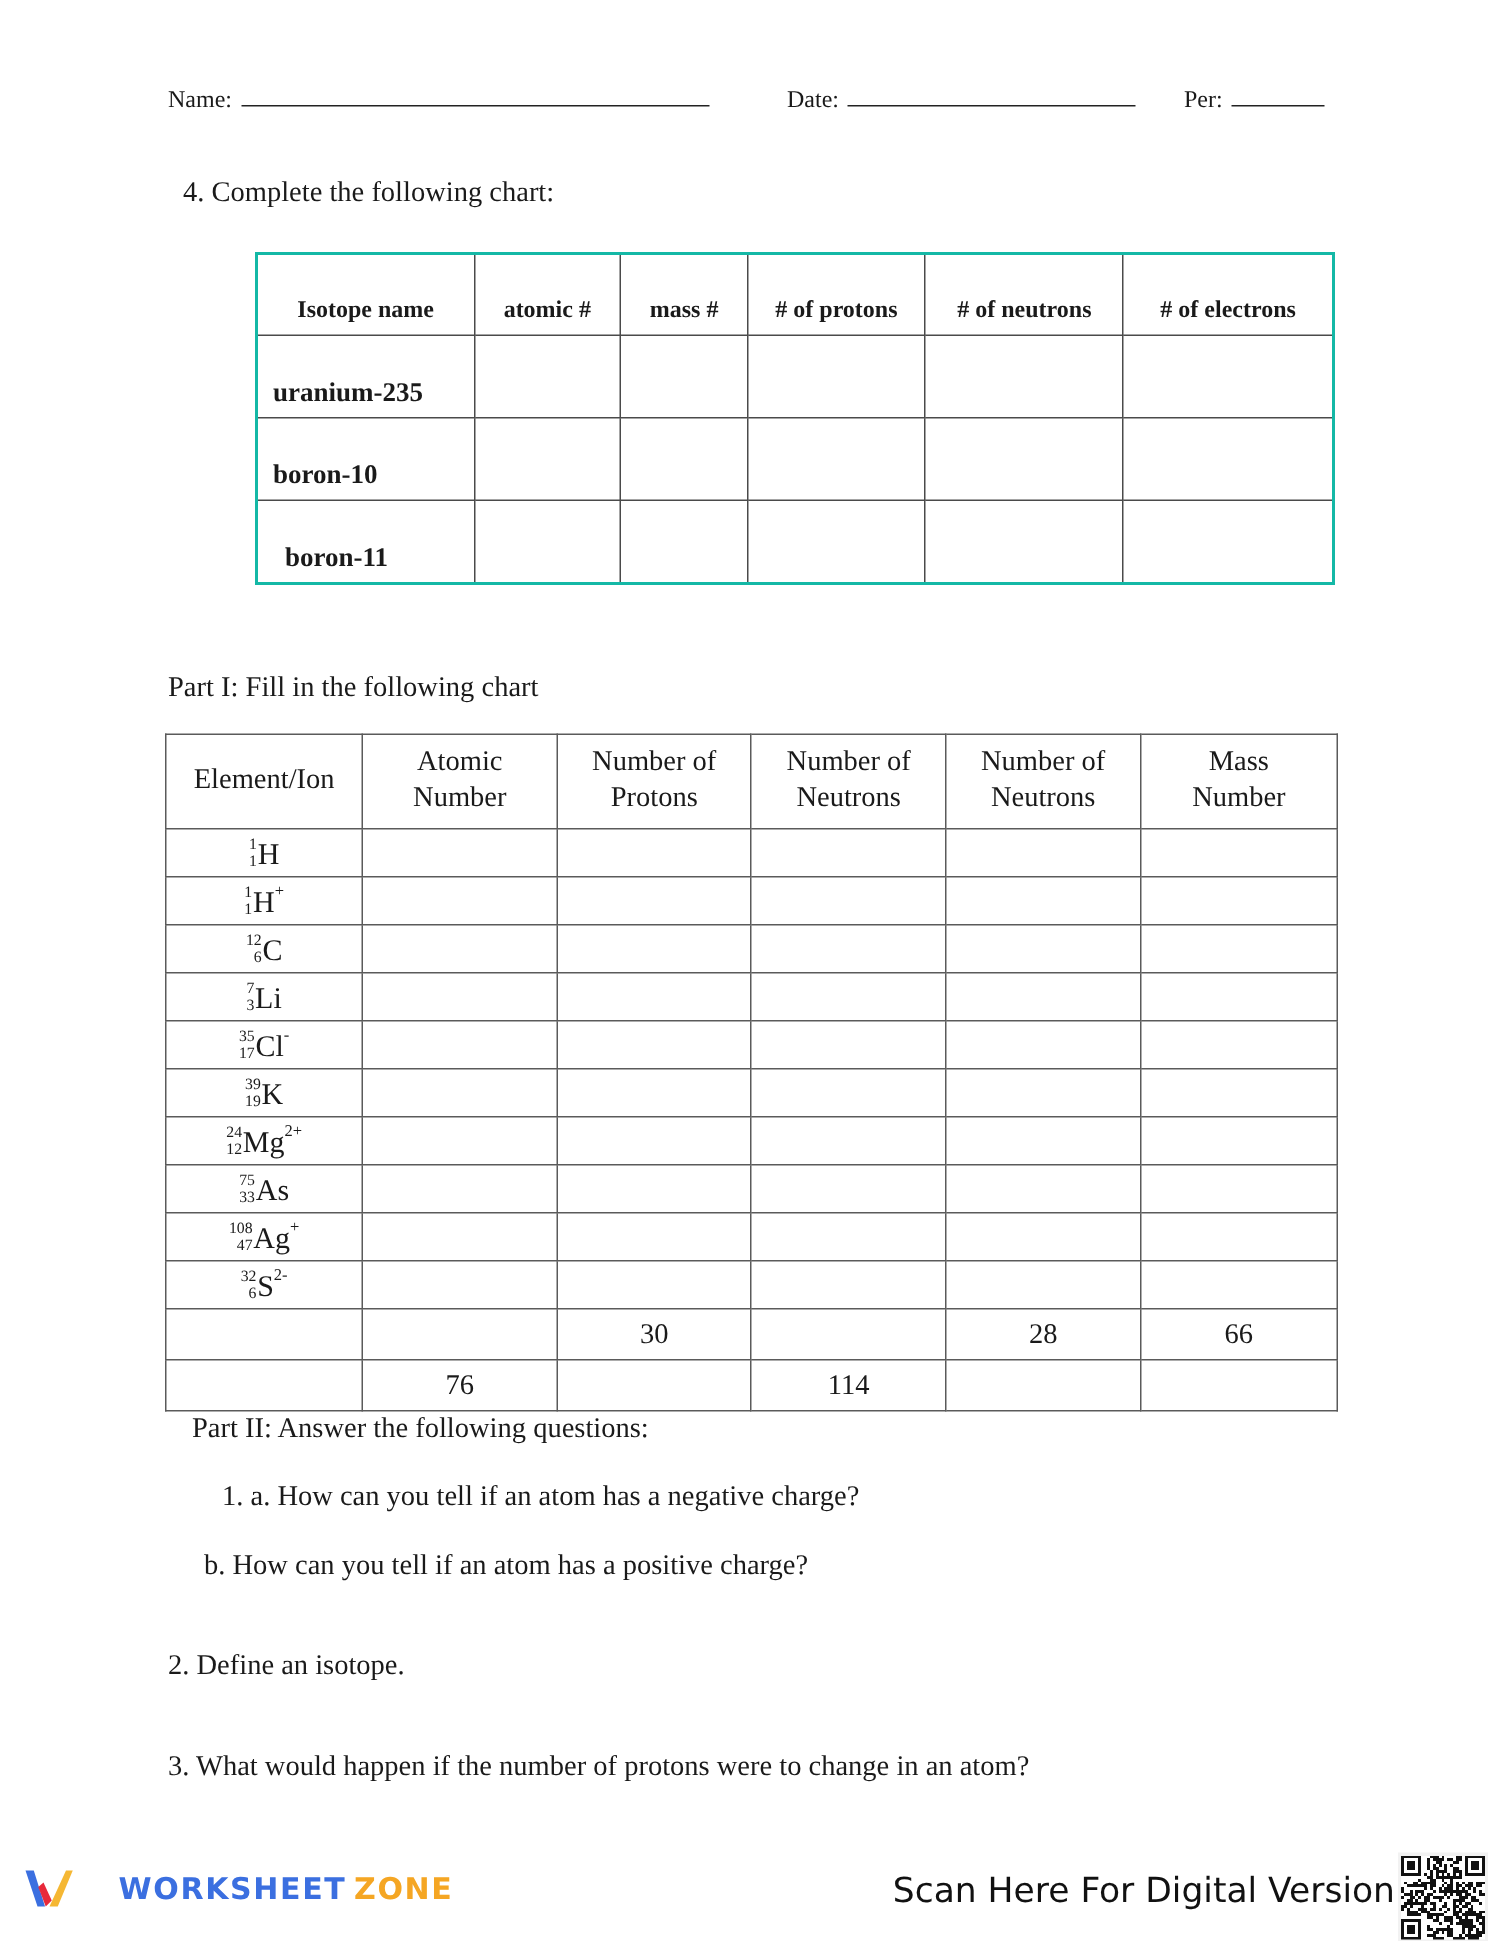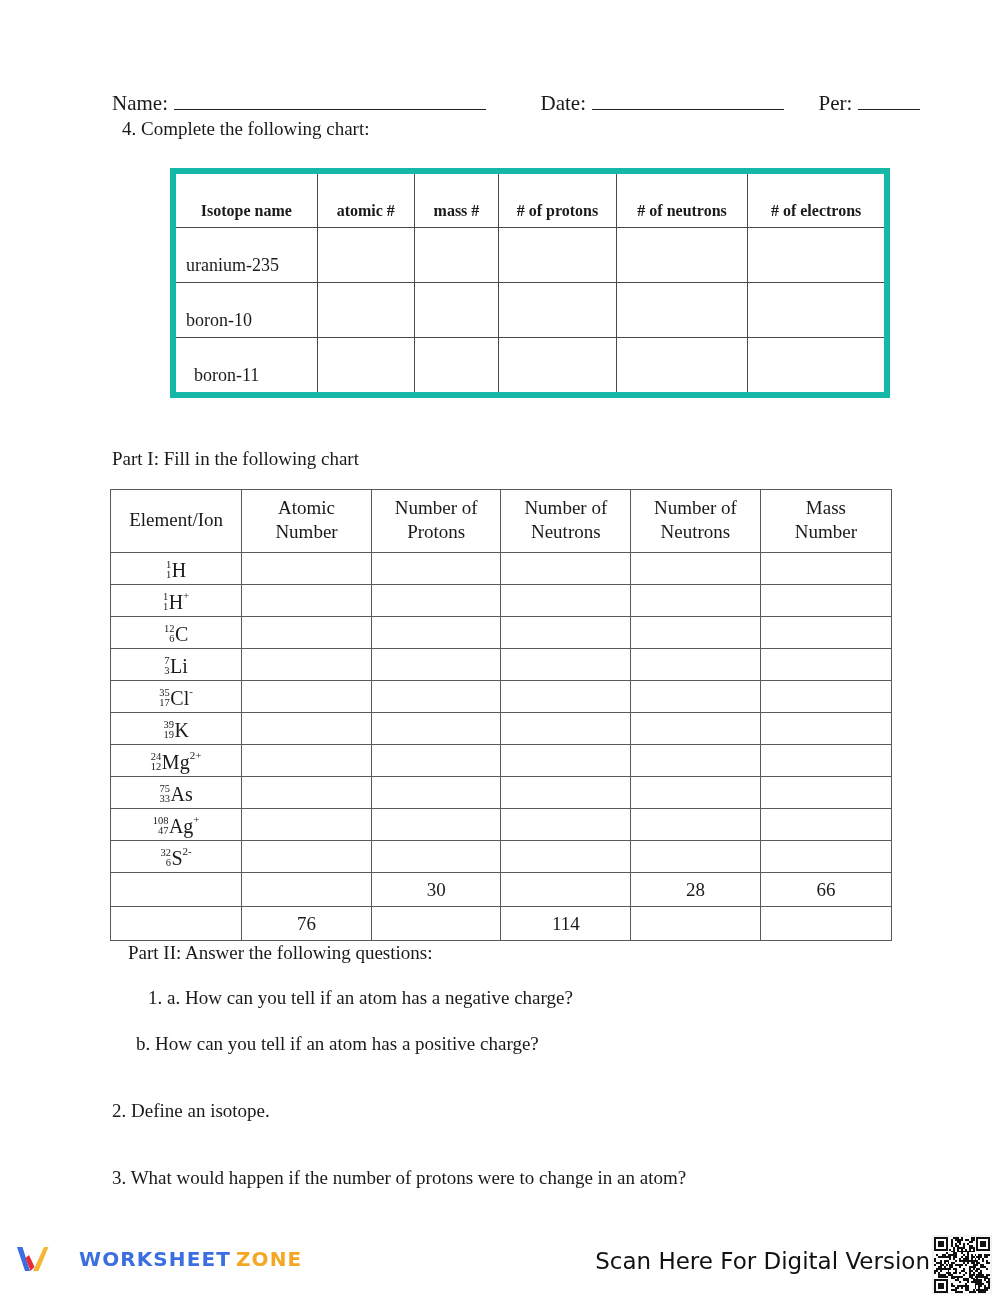--- a/index.html
+++ b/index.html
@@ -21,23 +21,22 @@
     inset: 0;
   }
 
   
   .hdr-line {
     position: absolute;
     top: 56px;
     left: 112px;
     right: 112px;
     height: 28px;
-    font-size: 21px;
+    font-size: 16px;
     white-space: nowrap;
-    margin-top: 35px;
   }
   .hdr-field { display: inline-block; }
   .hdr-label { display: inline-block; }
   .rule {
     display: inline-block;
     border-bottom: 1.6px solid #222;
     height: 14px;
     vertical-align: baseline;
     margin-left: 6px;
   }
@@ -65,21 +64,21 @@
   .t1-wrap {
     position: absolute;
     top: 168px;
     left: 170px;
     width: 720px;
   }
   table.t1 {
     border-collapse: collapse;
     width: 100%;
     table-layout: fixed;
-    border: 6px solid #14b8a6;
+    border: 2px solid #14b8a6;
   }
   table.t1 th, table.t1 td {
     border: 1px solid #4a4a4a;
     padding: 0;
   }
   table.t1 th {
     font-size: 16px;
     font-weight: bold;
     height: 46px;
     vertical-align: bottom;
@@ -90,20 +89,21 @@
   table.t1 td {
     height: 48px;
     vertical-align: bottom;
     font-size: 18px;
   }
   table.t1 td.name {
     text-align: left;
     padding-left: 10px;
     padding-bottom: 6px;
     white-space: nowrap;
+    font-weight: bold;
   }
   table.t1 td.name.indent { padding-left: 18px; }
 
   
   .t2-wrap {
     position: absolute;
     top: 489px;
     left: 110px;
     width: 782px;
   }

